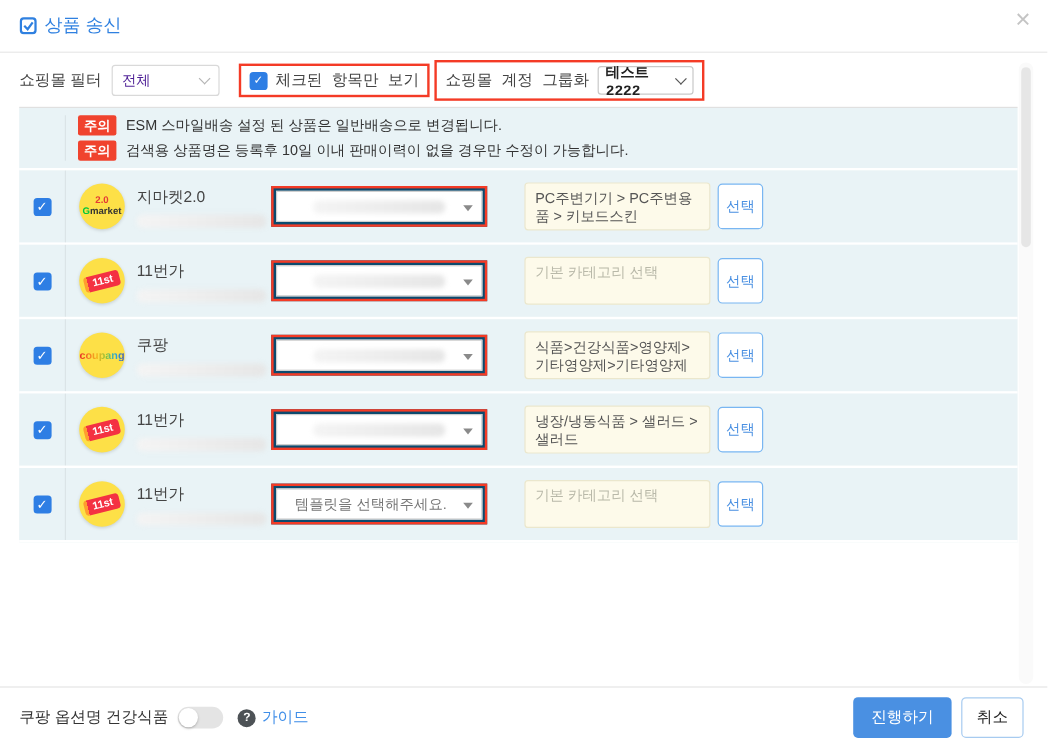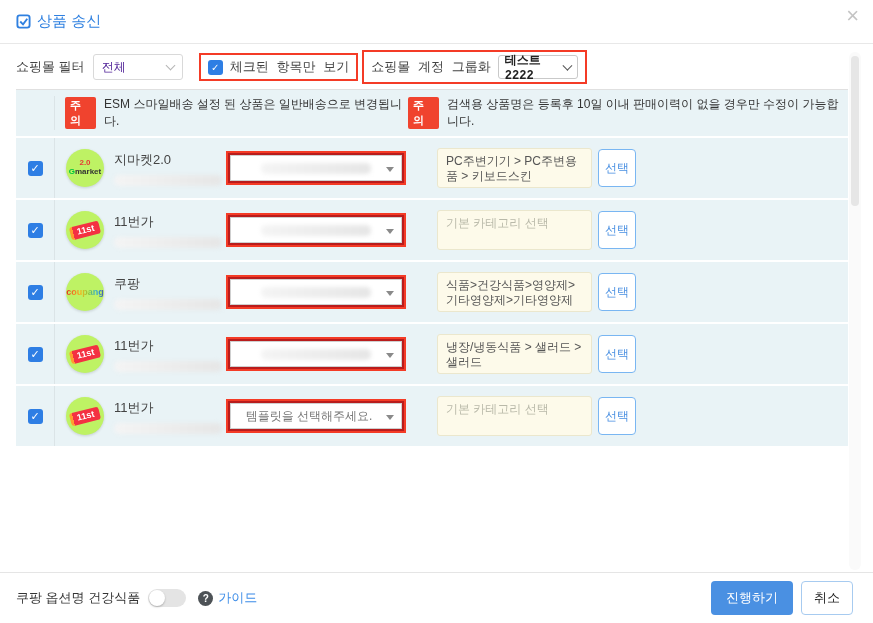--- a/index.html
+++ b/index.html
@@ -39,43 +39,43 @@
   .c0 { width:39px; display:flex; align-items:center; justify-content:center; align-self:stretch;
         border-right:1px solid rgba(0,0,0,0.06); flex:0 0 auto; }
   .c1 { width:162px; flex:0 0 auto; }
   .c2 { width:198px; flex:0 0 auto; display:flex; align-items:center; justify-content:center; }
   .c3 { width:243px; flex:0 0 auto; display:flex; align-items:center; padding-left:22px; gap:6px; }
   .c4 { width:190px; flex:0 0 auto; }
   .thead .hc { text-align:center; }
   .thead .c3 { justify-content:center; padding-left:0; }
 
   .notice { display:flex; background:#e9f3f6; border-bottom:2px solid #fff; padding:6px 0; }
-  .notice-lines { padding-left:10px; display:flex; gap:4px; }
+  .notice-lines { padding-left:10px; display:flex; flex-direction:column; gap:4px; }
   .nline { display:flex; align-items:center; gap:8px; font-size:12px; color:#333; }
   .badge { background:#f0432e; color:#fff; font-size:11px; font-weight:bold; padding:1px 5px; border-radius:2px; }
 
   .trow { display:flex; align-items:center; height:62px; background:#e9f3f6; border-bottom:2px solid #fff; }
   .mallcell { display:flex; align-items:center; }
-  .logo { width:38px; height:38px; border-radius:50%; background:#bef264; margin-left:11px; margin-right:10px;
+  .logo { width:38px; height:38px; border-radius:50%; background:#fde047; margin-left:11px; margin-right:10px;
           box-shadow:0 1px 3px rgba(0,0,0,0.15); display:flex; flex-direction:column; align-items:center;
           justify-content:center; overflow:hidden; flex:0 0 auto; }
   .gm-ver { font-size:8px; font-weight:bold; color:#e53935; line-height:1; }
   .gm-word { font-size:8px; font-weight:bold; color:#333; line-height:1.2; }
   .gm-word::first-letter { color:#00c73c; }
   .st11 { background:linear-gradient(90deg,#ff9d2e 0 3px,#f43142 3px); color:#fff; font-size:9px; font-weight:bold;
           padding:2px 5px 2px 7px; border-radius:3px; transform:rotate(-14deg); line-height:1; }
   .cp-word { font-size:9px; font-weight:bold; letter-spacing:0;
              background:linear-gradient(90deg,#e52528,#f47725,#f4b51d,#85c441,#29a8e0,#4f57a7);
              -webkit-background-clip:text; background-clip:text; color:transparent; }
   .mallinfo { display:flex; flex-direction:column; gap:6px; }
   .mallname { font-size:13px; color:#444; }
   .redact-bar { width:108px; height:11px; border-radius:5px;
                 background:linear-gradient(90deg,#f4f4f4,#e6e6e6); filter:blur(2px); }
 
-  .dd-redbox { border:2px solid #f43b26; padding:2px; background:#b91c1c; }
+  .dd-redbox { border:2px solid #f43b26; padding:2px; background:#0c4a6e; }
   .dd { width:172px; height:26px; background:#fff; border:1px solid #cfcfcf; position:relative;
         display:flex; align-items:center; justify-content:center; font-size:12px; color:#777; cursor:pointer; }
   .dd .redact-bar { width:110px; }
   .dd-caret { position:absolute; right:7px; top:11px; width:0; height:0;
               border-left:4px solid transparent; border-right:4px solid transparent; border-top:5px solid #8a8a8a; }
   .dd-text { padding-right:14px; }
 
   .catbox { width:155px; height:40px; background:#fdfaea; border:1px solid #ebe7cd; border-radius:3px;
             padding:5px 8px; font-size:12px; line-height:15px; color:#555; overflow:hidden; cursor:pointer; }
   .catbox.ph { color:#b9b9a9; }

